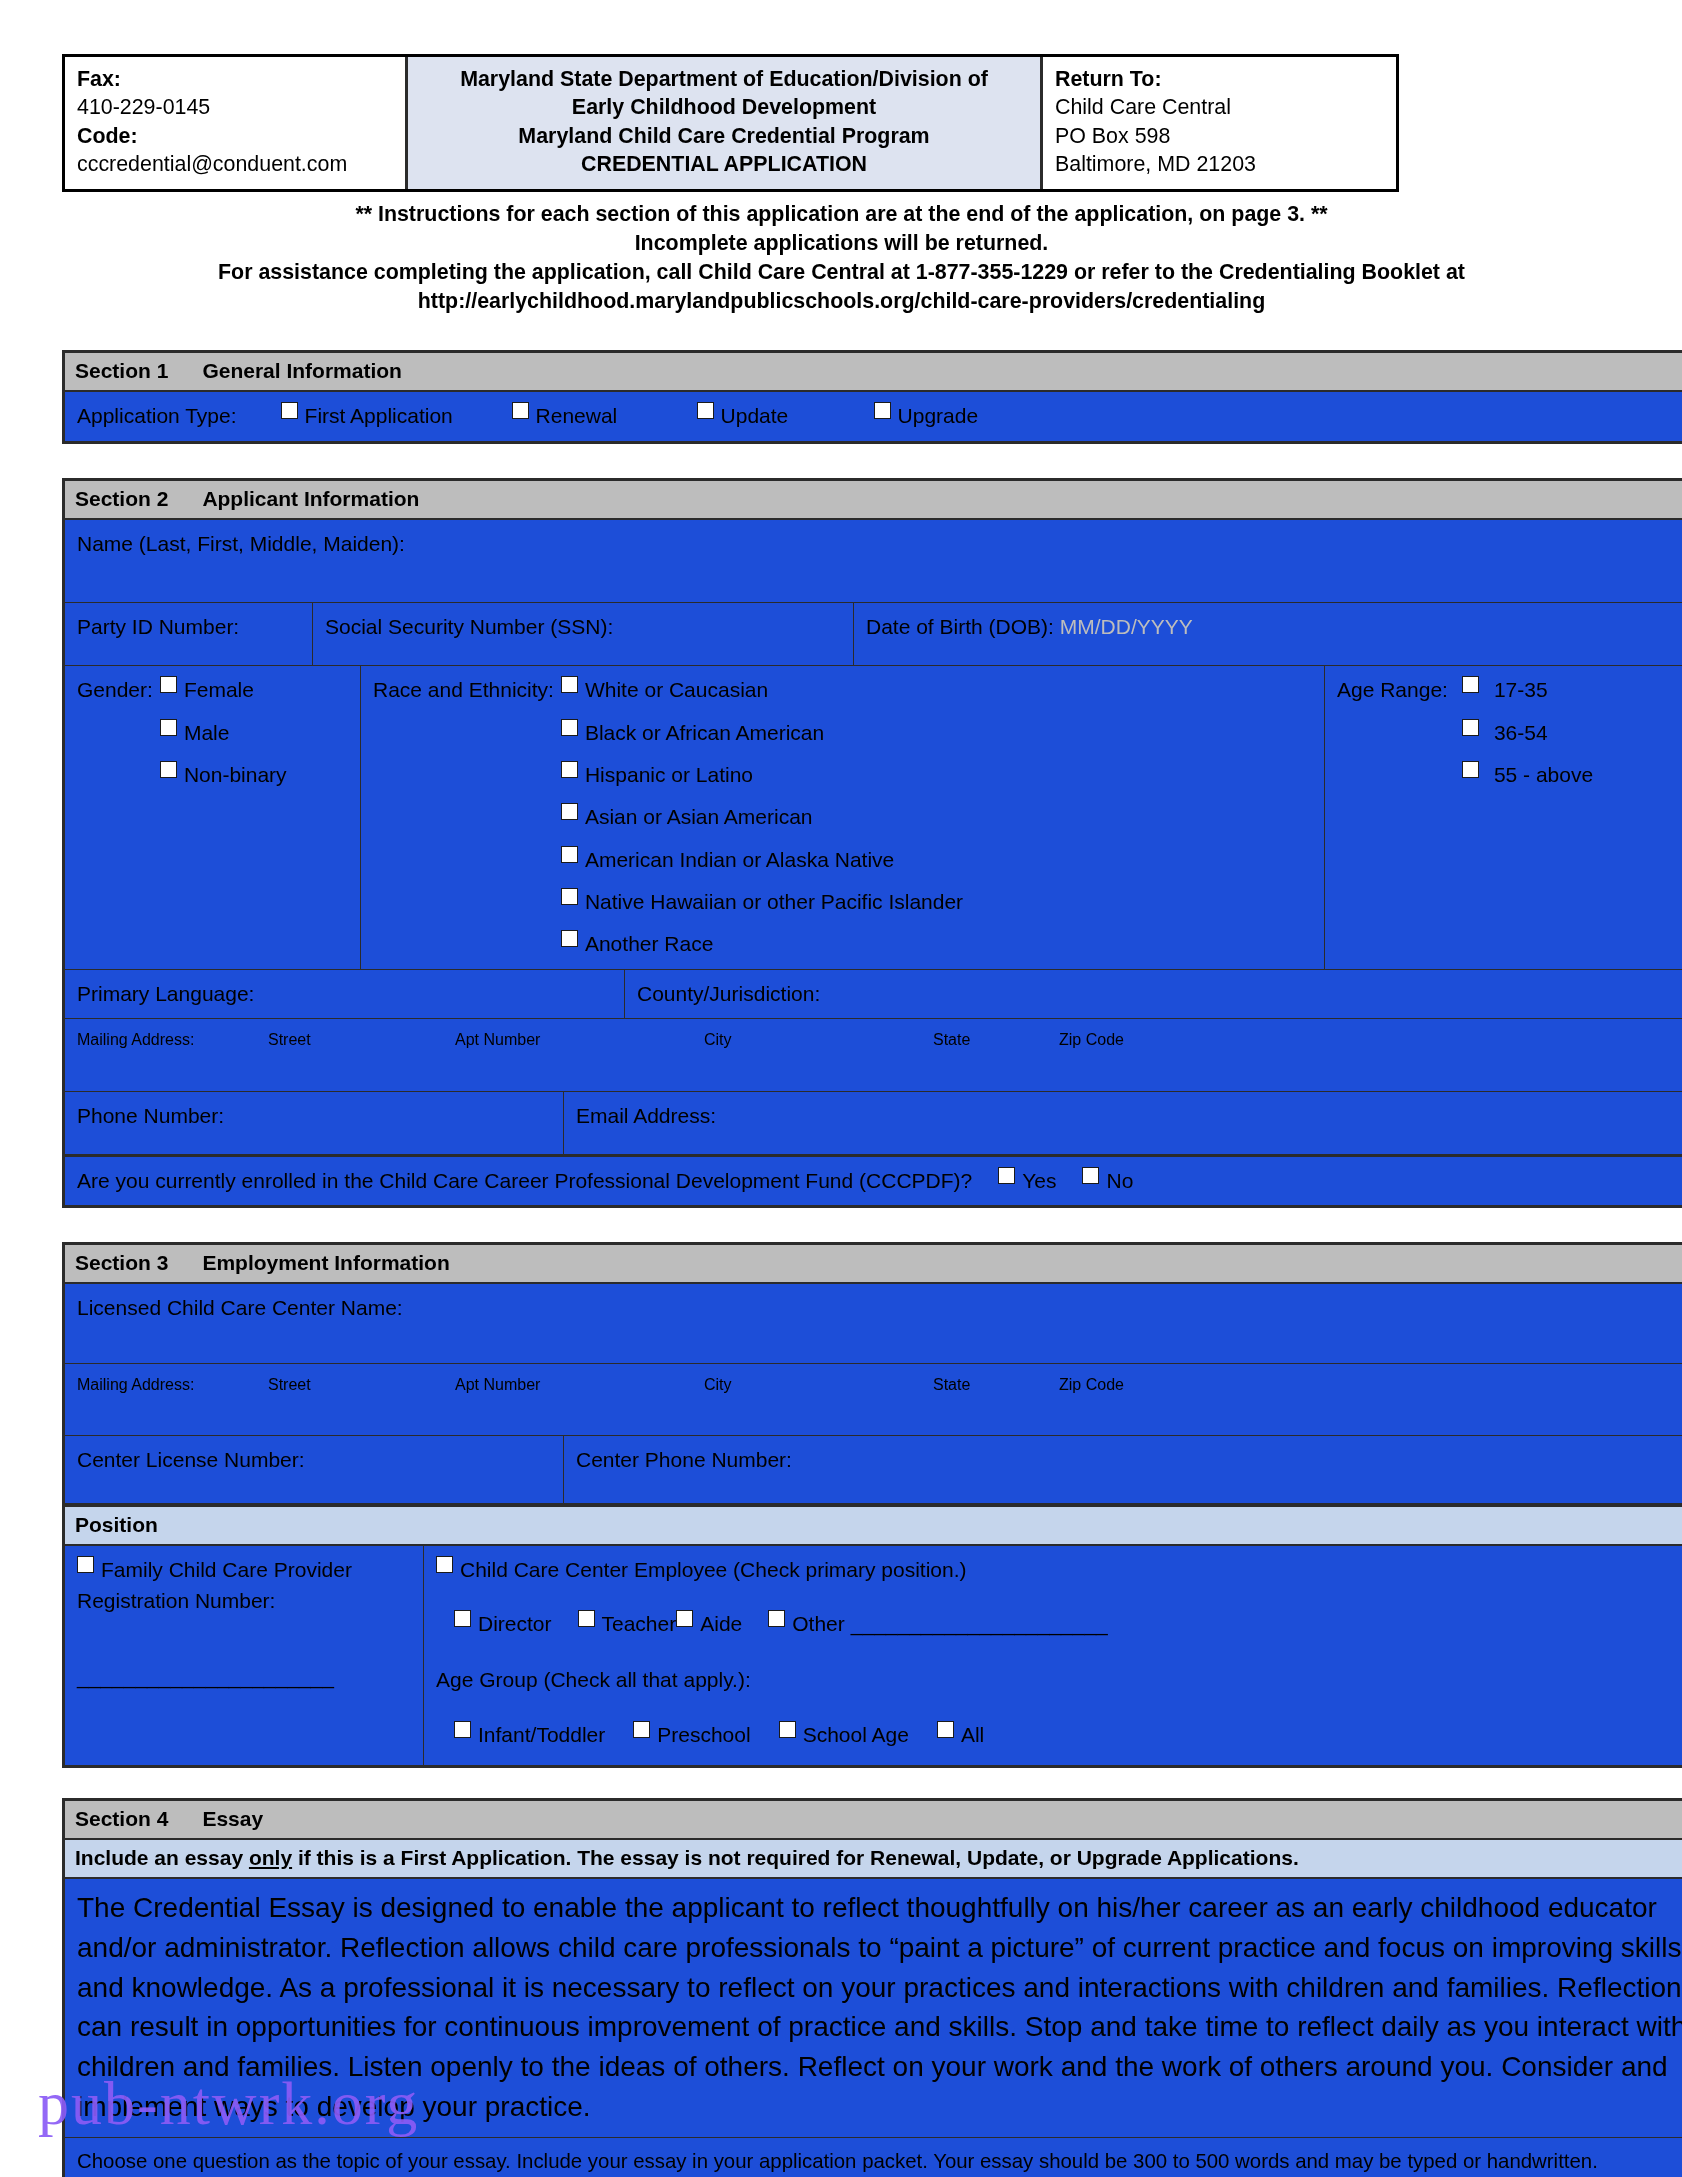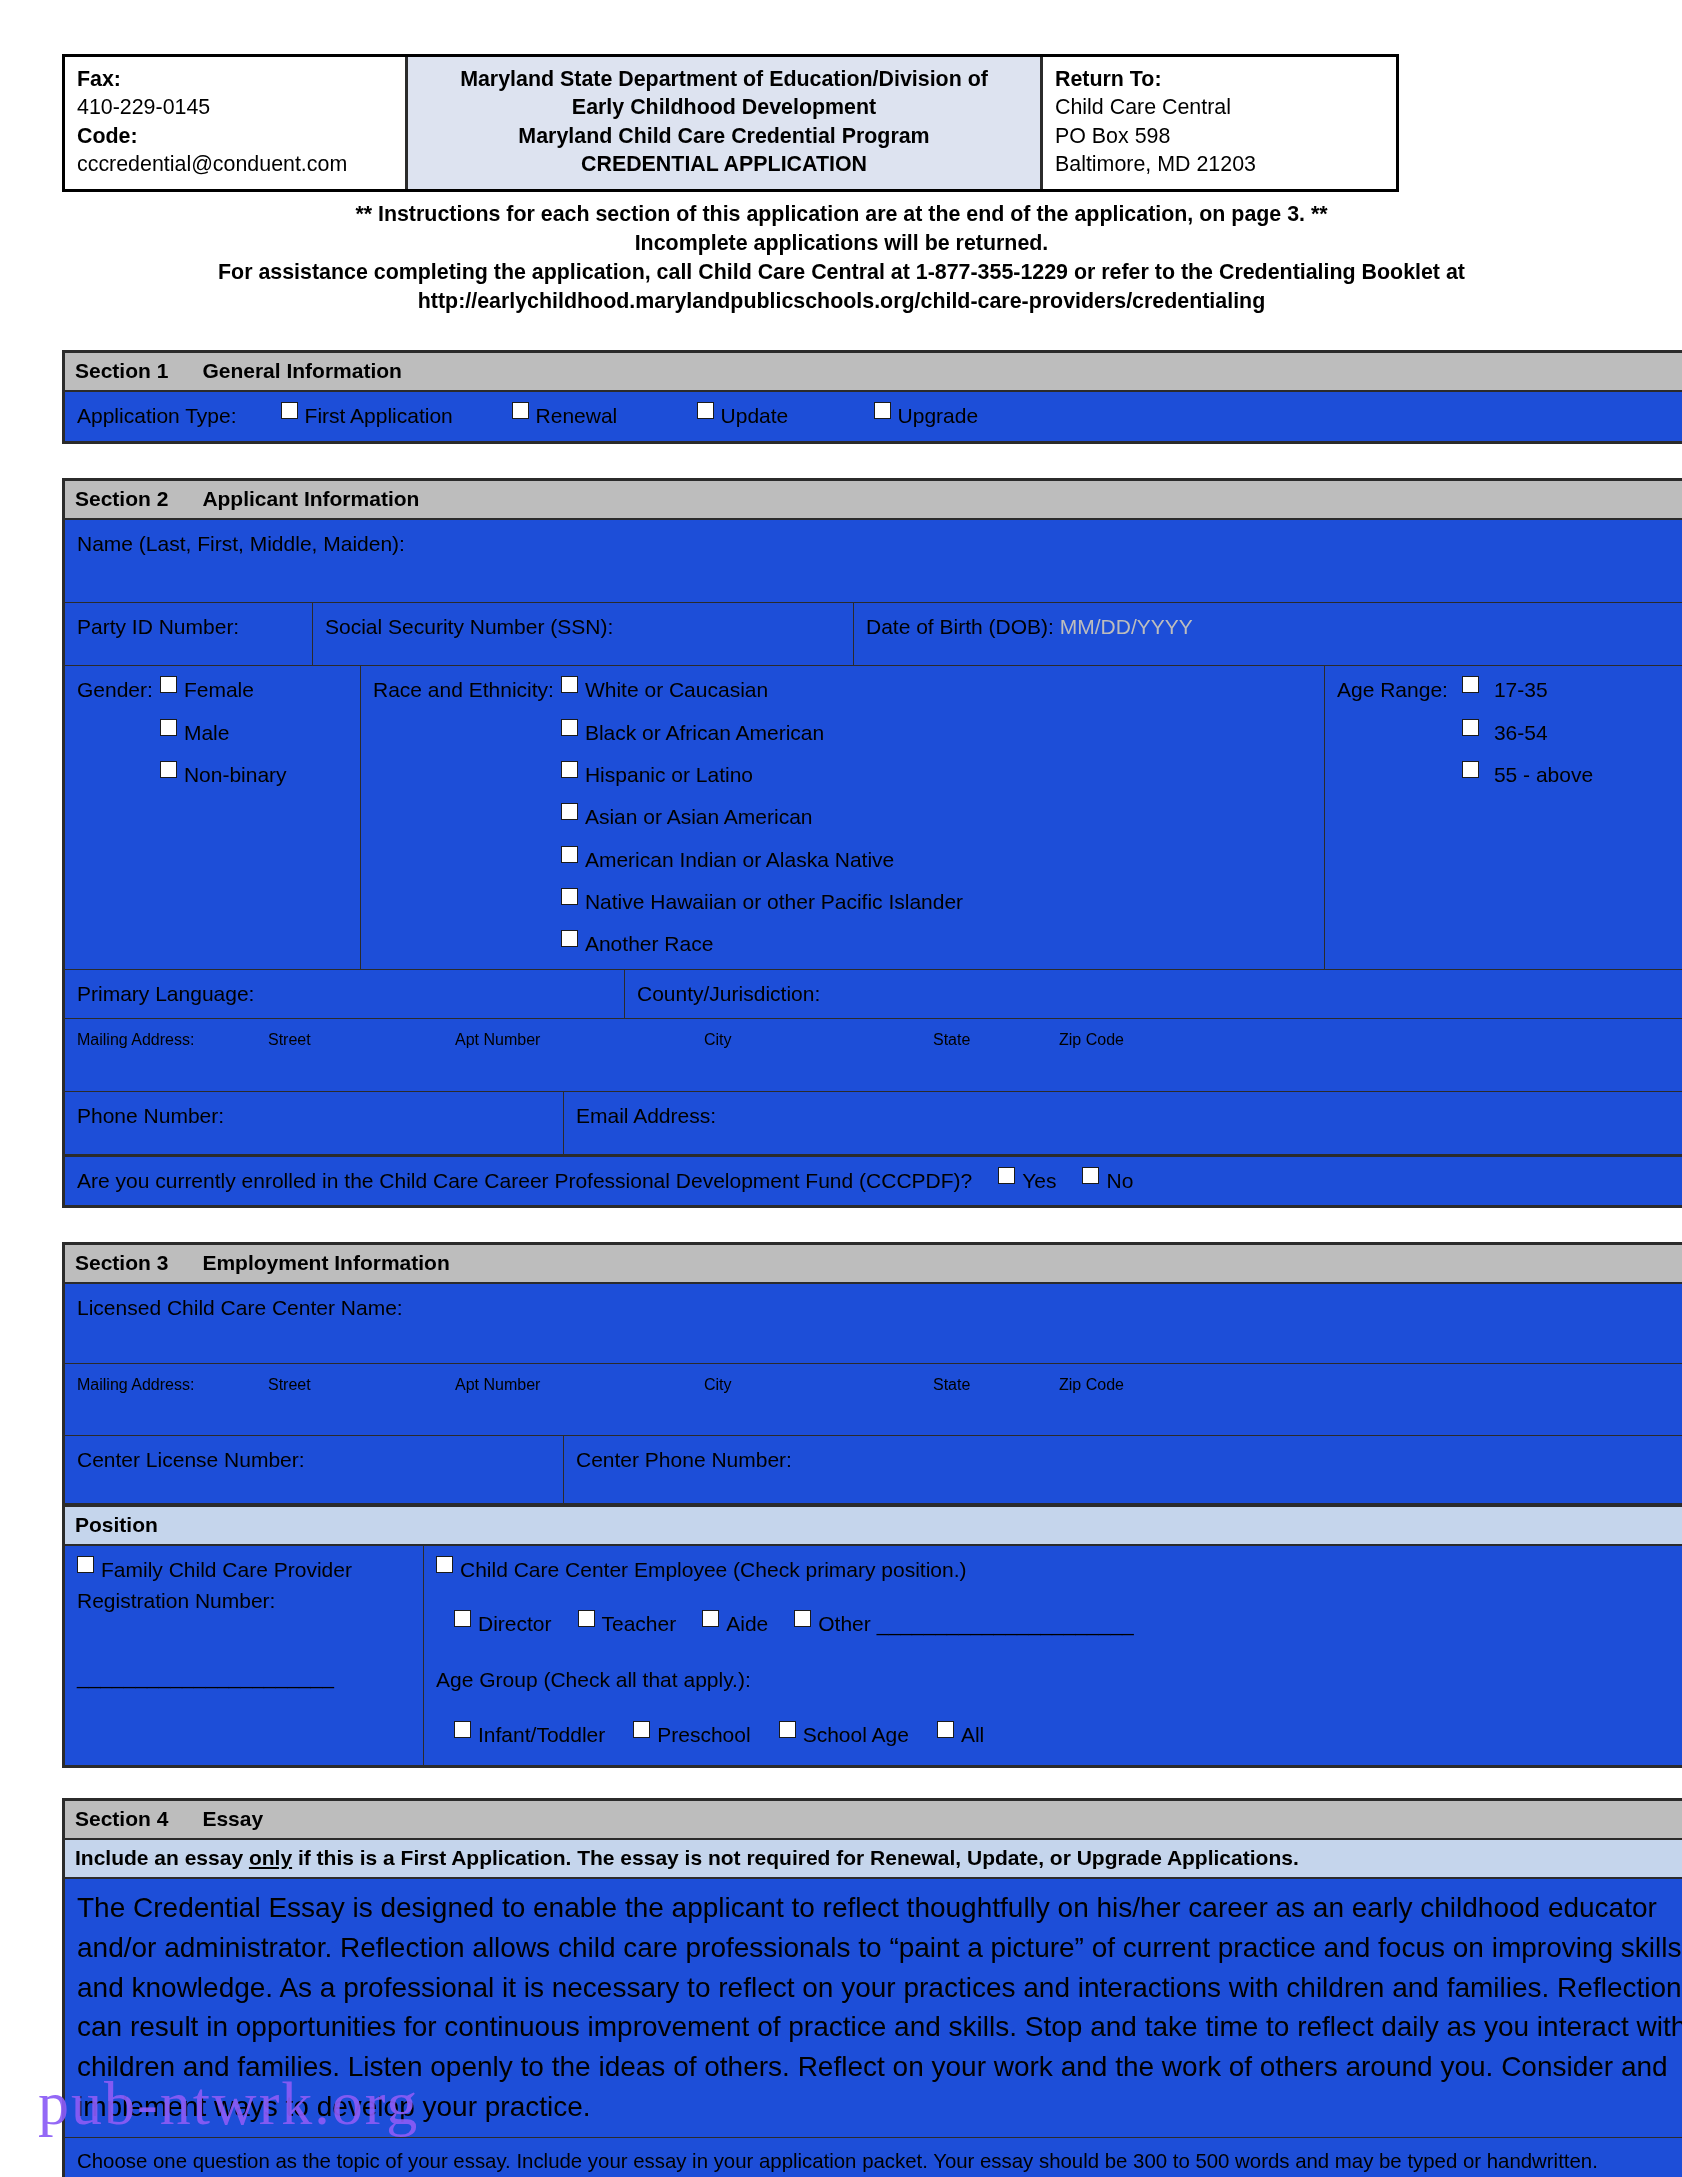--- a/index.html
+++ b/index.html
@@ -377,21 +377,21 @@
       <div class="cell">
         <div class="opt">
           <span class="cb"></span>
           <span>Child Care Center Employee (Check primary position.)</span>
         </div>
         <div class="checks-inline" style="margin-top:26px;margin-left:18px">
           <span class="optline" style="margin-right:26px">
             <span class="cb"></span>
             <span>Director</span>
           </span>
-          <span class="optline" style="margin-right:26px">
+          <span class="optline" style="">
             <span class="cb"></span>
             <span>Teacher</span>
           </span>
           <span class="optline" style="margin-right:26px">
             <span class="cb"></span>
             <span>Aide</span>
           </span>
           <span class="optline">
             <span class="cb"></span>
             <span>Other</span>

